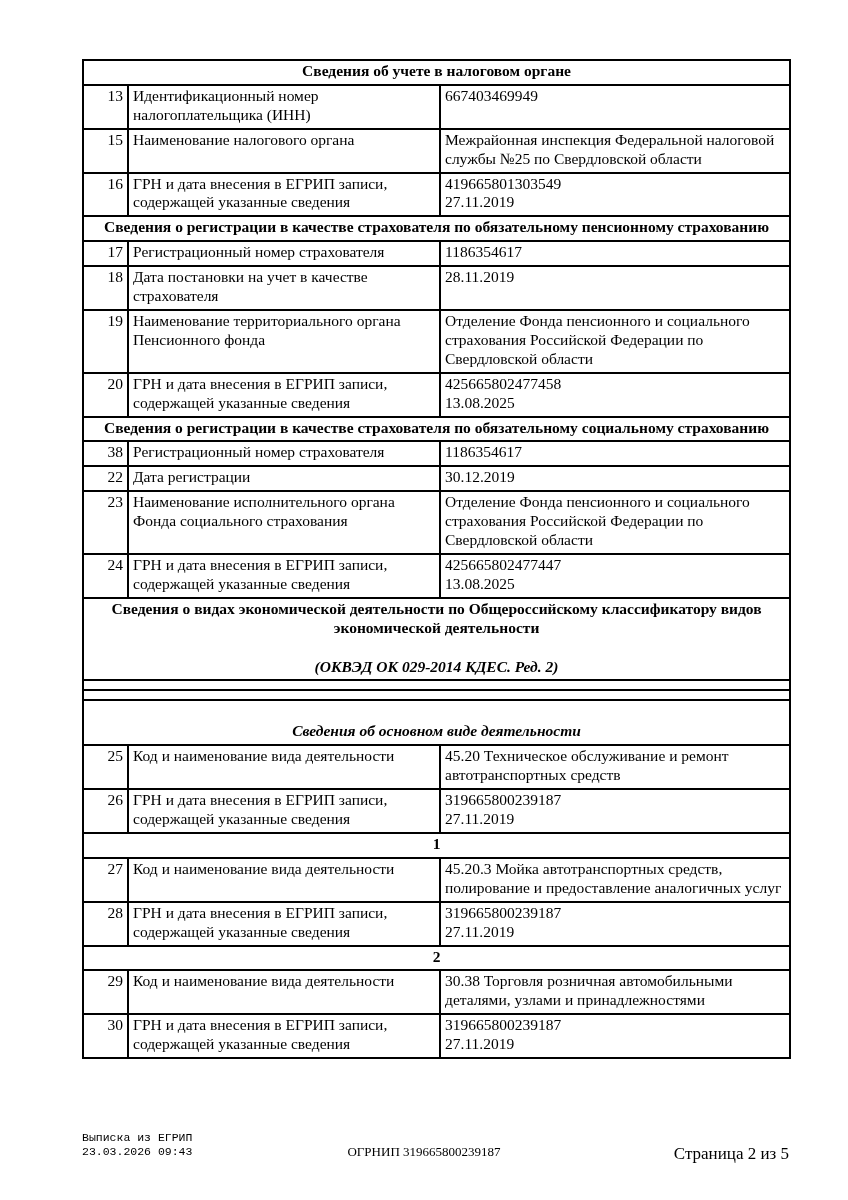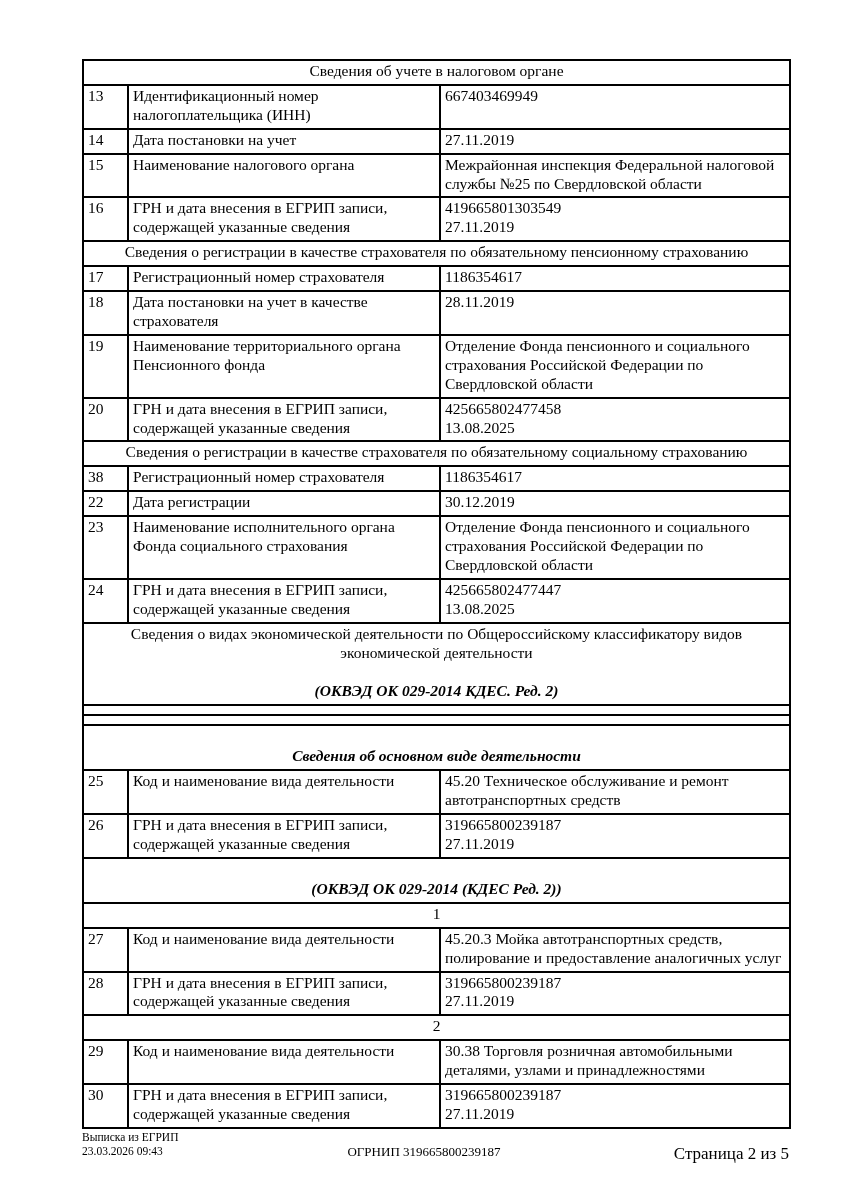--- a/index.html
+++ b/index.html
@@ -22,44 +22,45 @@
   }
   table.doc td {
     border: 2px solid #000;
     vertical-align: top;
     font-size: 15.5px;
     line-height: 1.22;
     padding: 1px 4px 3px 4px;
     word-wrap: break-word;
   }
   td.num {
-    text-align: left;
+    text-align: right;
     padding-left: 1px;
     padding-right: 1px;
     margin-top: 32px;
   }
   td.header {
     text-align: center;
     padding-left: 8px;
     padding-right: 8px;
   }
   td.spacer {
     padding: 0;
     height: 4px;
     line-height: 0;
     font-size: 0;
   }
-  .st-b  { font-weight: normal; }
+  .st-b  { font-weight: bold; }
   .st-bi { font-weight: bold; font-style: italic; margin-top: 20px; }
   .footer-left {
     position: absolute;
     left: 82px;
     top: 1131px;
     font-size: 11.5px;
     line-height: 1.2;
+    font-family: Liberation Mono, monospace;
   }
   .footer-center {
     position: absolute;
     left: 0;
     right: 0;
     top: 1144px;
     text-align: center;
     font-size: 13px;
     line-height: 1.2;
   }
@@ -90,27 +91,20 @@
           </td>
         </tr>
         <tr>
           <td class="num">13</td>
           <td>Идентификационный номер налогоплательщика (ИНН)</td>
           <td>
             <div>667403469949</div>
           </td>
         </tr>
         <tr>
-          <td class="num">14</td>
-          <td>Дата постановки на учет</td>
-          <td>
-            <div>27.11.2019</div>
-          </td>
-        </tr>
-        <tr>
           <td class="num">15</td>
           <td>Наименование налогового органа</td>
           <td>
             <div>Межрайонная инспекция Федеральной налоговой службы №25 по Свердловской области</div>
           </td>
         </tr>
         <tr>
           <td class="num">16</td>
           <td>ГРН и дата внесения в ЕГРИП записи, содержащей указанные сведения</td>
           <td>
@@ -209,25 +203,20 @@
           <td>
             <div>45.20 Техническое обслуживание и ремонт автотранспортных средств</div>
           </td>
         </tr>
         <tr>
           <td class="num">26</td>
           <td>ГРН и дата внесения в ЕГРИП записи, содержащей указанные сведения</td>
           <td>
             <div>319665800239187</div>
             <div>27.11.2019</div>
-          </td>
-        </tr>
-        <tr>
-          <td class="header" colspan="3">
-            <div class="st-bi">(ОКВЭД ОК 029-2014 (КДЕС Ред. 2))</div>
           </td>
         </tr>
         <tr>
           <td class="header" colspan="3">
             <div class="st-b">1</div>
           </td>
         </tr>
         <tr>
           <td class="num">27</td>
           <td>Код и наименование вида деятельности</td>

